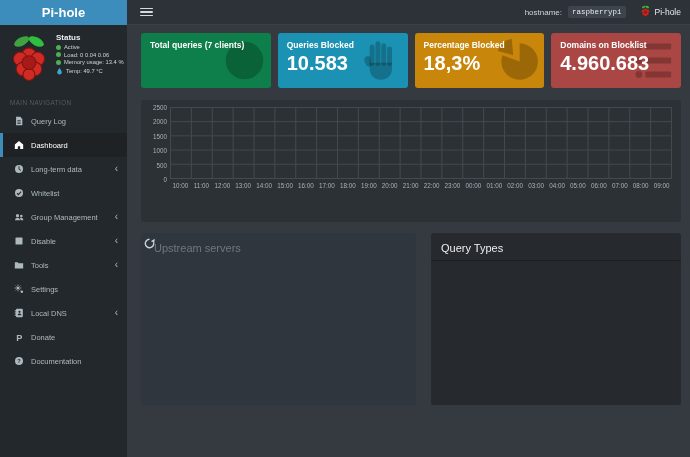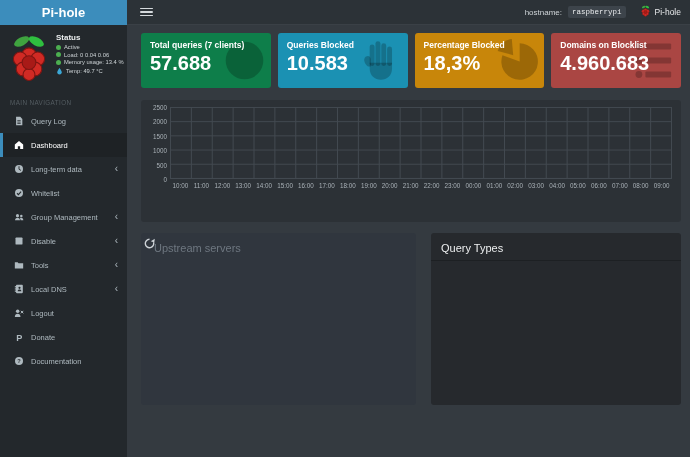--- a/index.html
+++ b/index.html
@@ -202,44 +202,44 @@
           <svg viewBox="0 0 12 12" fill="currentColor">
             <path d="M1 2.6h3.4l1 1.2H11v6.4H1Z"></path>
           </svg>
         </span>
         <span class="mi-label">Tools</span>
         <span class="mi-chevron">‹</span>
       </li>
       <li class="menu-item">
         <span class="mi-icon">
           <svg viewBox="0 0 12 12" fill="currentColor">
+            <circle cx="4.8" cy="4.8" r="1.9"></circle>
+            <path d="M4.8.8v1.4M4.8 7.4v1.4M.8 4.8h1.4M7.4 4.8h1.4M2 2l1 1M6.6 6.6l1 1M7.6 2l-1 1M3 6.6l-1 1" stroke="currentColor" stroke-width="1.1"></path>
+            <circle cx="9.4" cy="9.3" r="1.5"></circle>
+          </svg>
+        </span>
+        <span class="mi-label">Settings</span>
+      </li>
+      <li class="menu-item">
+        <span class="mi-icon">
+          <svg viewBox="0 0 12 12" fill="currentColor">
             <rect x="2.4" y="1" width="8.2" height="10" rx="1"></rect>
             <rect x="1" y="2.6" width="1.4" height="1.5"></rect>
             <rect x="1" y="5.2" width="1.4" height="1.5"></rect>
             <rect x="1" y="7.8" width="1.4" height="1.5"></rect>
             <circle cx="6.6" cy="4.6" r="1.3" fill="#23282c"></circle>
             <path d="M4.4 8.8c0-1.4 1-2.2 2.2-2.2s2.2.8 2.2 2.2Z" fill="#23282c"></path>
           </svg>
         </span>
         <span class="mi-label">Local DNS</span>
         <span class="mi-chevron">‹</span>
       </li>
       <li class="menu-item">
         <span class="mi-icon">
           <svg viewBox="0 0 12 12" fill="currentColor">
-            <circle cx="4.4" cy="3.9" r="2.1"></circle>
-            <path d="M1 10.8c.1-2.4 1.4-3.8 3.4-3.8s3.3 1.4 3.4 3.8Z"></path>
-            <path d="M8.2 3.4l3 3M11.2 3.4l-3 3" stroke="currentColor" stroke-width="1.2"></path>
-          </svg>
-        </span>
-        <span class="mi-label">Logout</span>
-      </li>
-      <li class="menu-item">
-        <span class="mi-icon">
-          <svg viewBox="0 0 12 12" fill="currentColor">
             <text x="2.6" y="10.4" font-size="11" font-weight="bold">P</text>
           </svg>
         </span>
         <span class="mi-label">Donate</span>
       </li>
       <li class="menu-item">
         <span class="mi-icon">
           <svg viewBox="0 0 12 12" fill="currentColor">
             <circle cx="6" cy="6" r="4.8"></circle>
             <text x="6" y="8.4" font-size="6.8" font-weight="bold" text-anchor="middle" fill="#23282c">?</text>
@@ -247,21 +247,20 @@
         </span>
         <span class="mi-label">Documentation</span>
       </li>
     </ul>
 </div>
 
 <div class="content">
   <div class="cards" id="cards-row">
       <div class="card" style="background: rgb(14, 126, 74);">
         <div class="card-label">Total queries (7 clients)</div>
-        <div class="card-value">57.688</div>
         <span class="card-icon"><svg viewBox="0 0 40 40" fill="currentColor">
             <circle cx="20" cy="20" r="17.5"></circle>
           </svg></span>
       </div>
       <div class="card" style="background: rgb(27, 145, 179);">
         <div class="card-label">Queries Blocked</div>
         <div class="card-value">10.583</div>
         <span class="card-icon"><svg viewBox="0 0 40 40" fill="currentColor">
             <rect x="9" y="5" width="4.6" height="20" rx="2.3"></rect>
             <rect x="14.4" y="2" width="4.6" height="23" rx="2.3"></rect>

